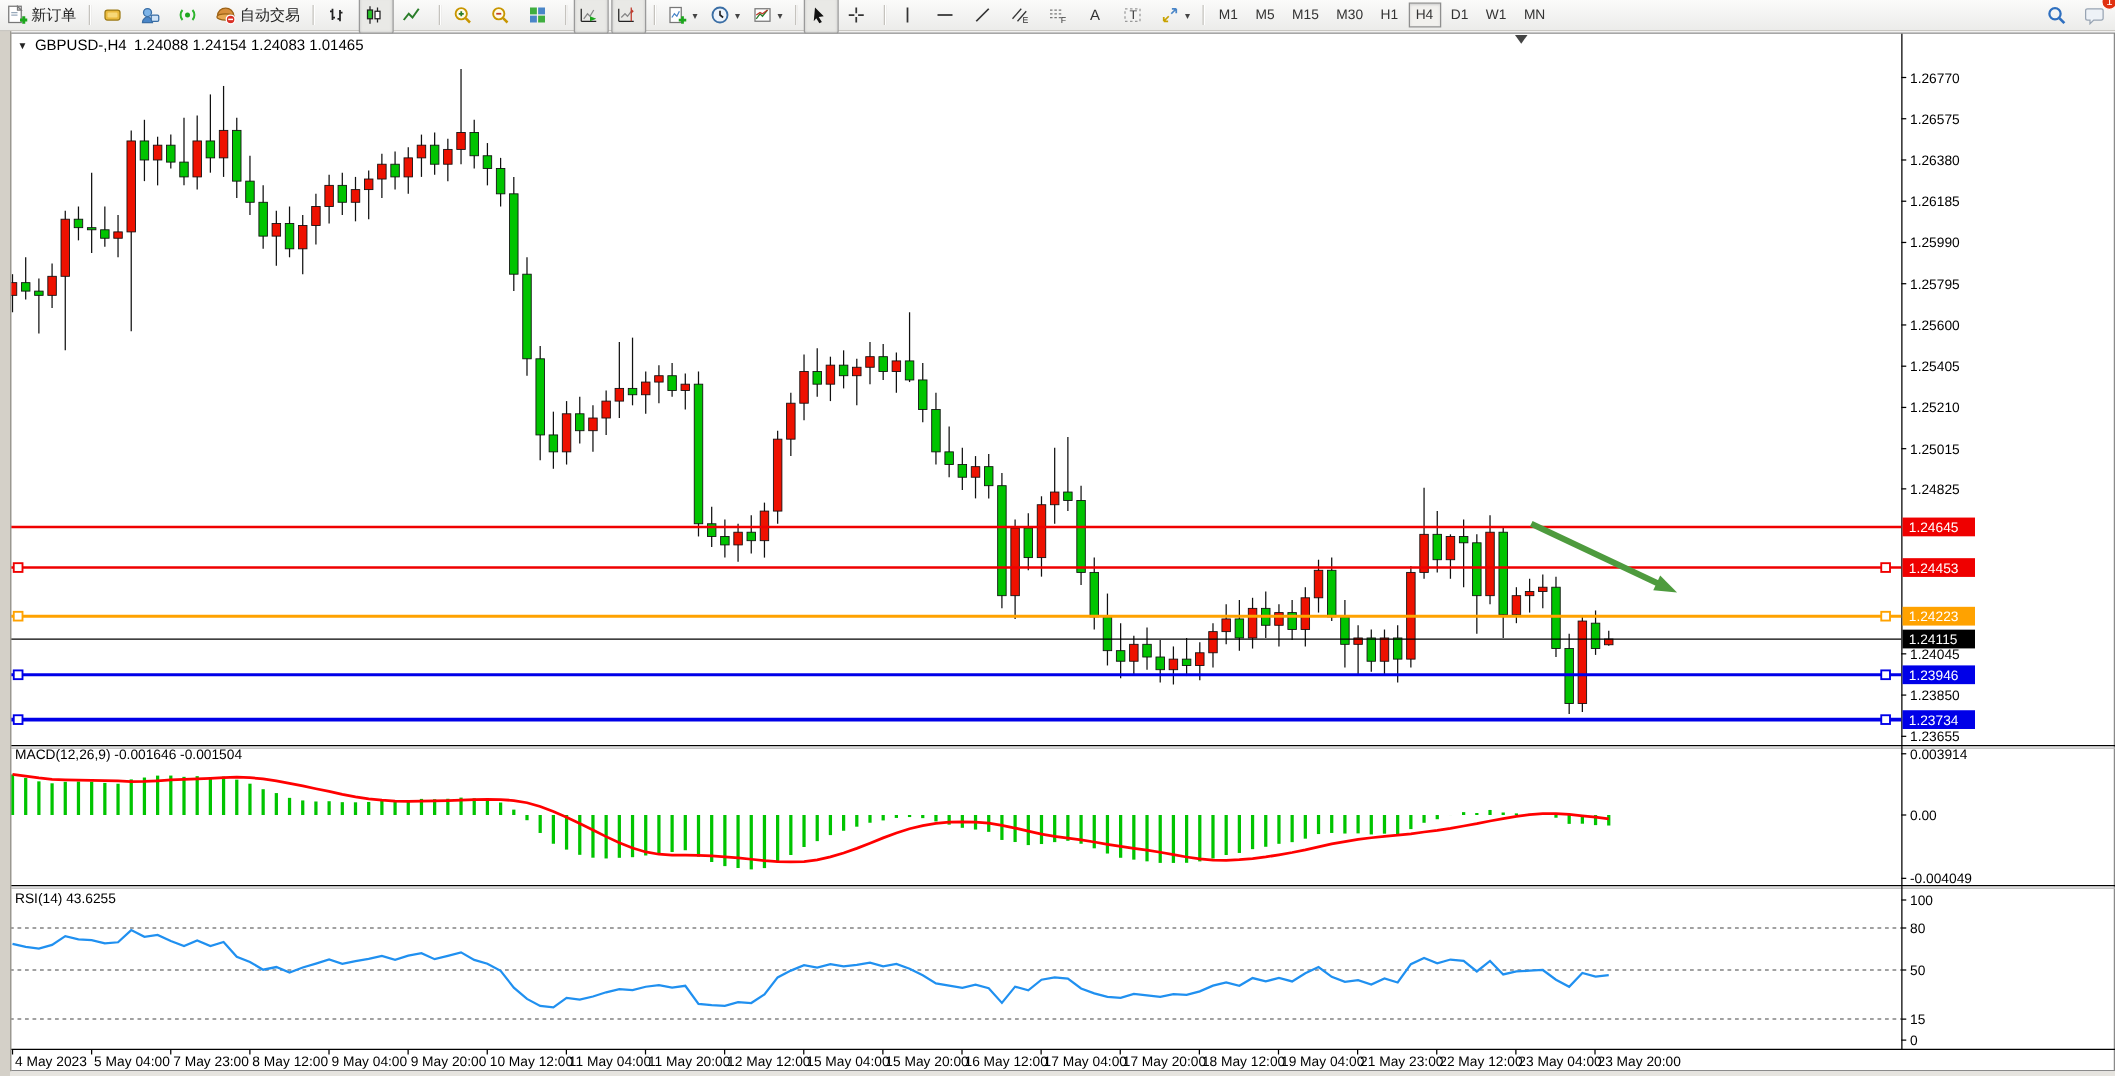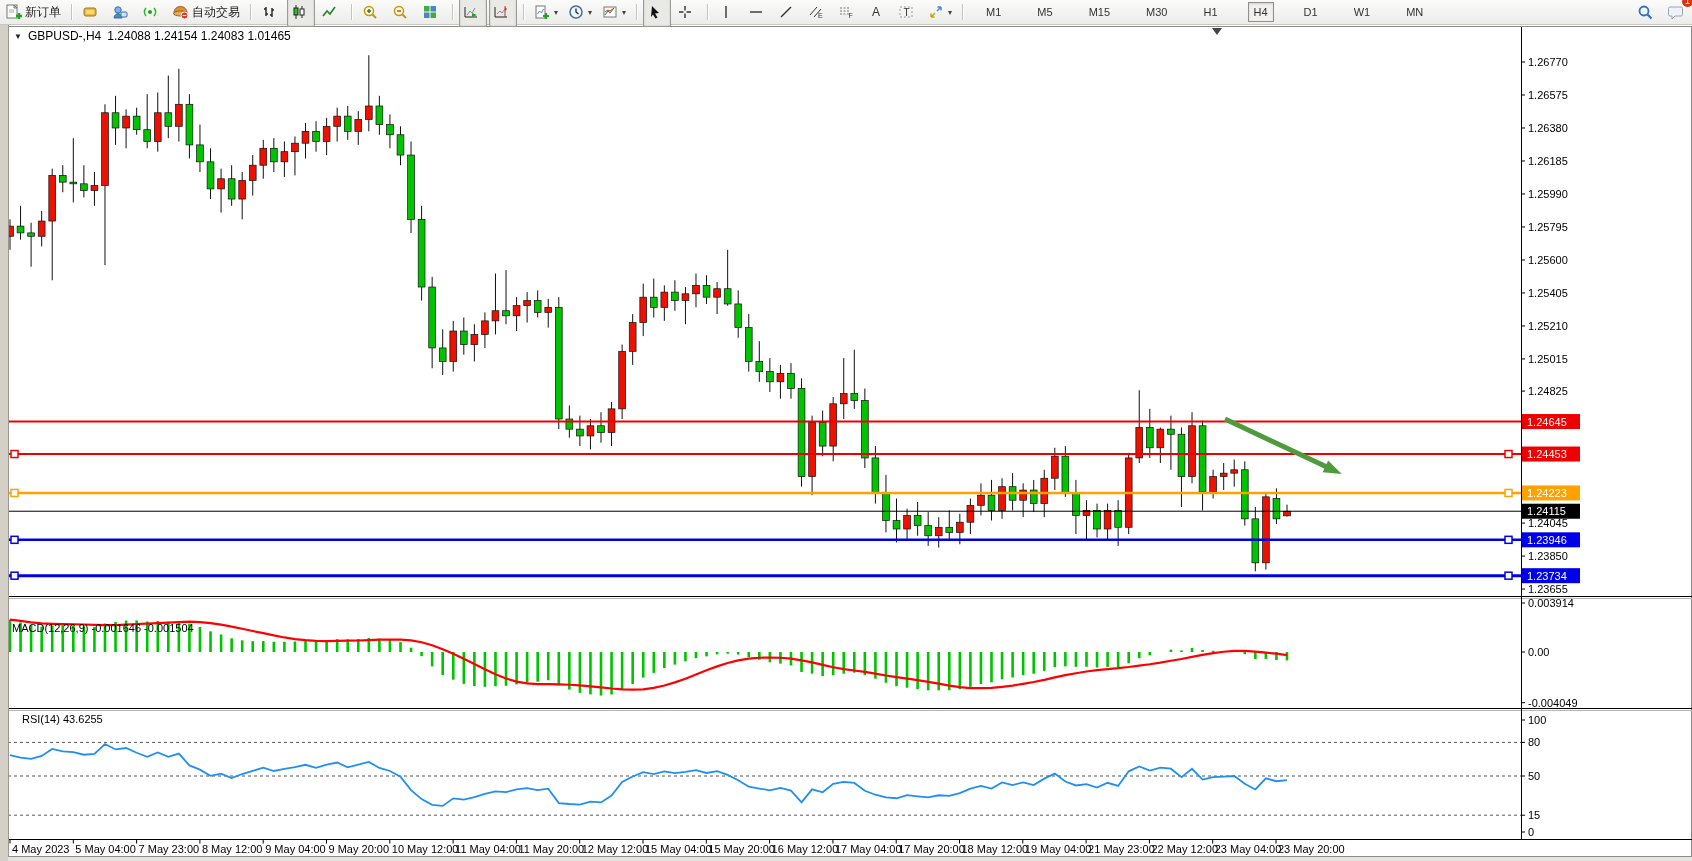--- a/index.html
+++ b/index.html
@@ -9,21 +9,21 @@
     background:linear-gradient(#fbfbfa,#ececea);border-bottom:1px solid #c9c7c2;
     display:flex;align-items:center;z-index:5;font-size:11px;color:#222;}
   .tb-btn{height:20px;min-width:20px;display:flex;align-items:center;gap:3px;
     padding:4px 3px;margin:0 1px;border:1px solid transparent;border-radius:2px;cursor:default;}
   .tb-btn.active{border:1px solid #9a9a9a;background:#e9e9e6;box-shadow:inset 0 0 2px #bbb;}
   .tb-btn svg{display:block}
   .tb-sep{width:7px;height:20px;margin:0 2px;display:flex;align-items:center;justify-content:center;}
   .tb-sep i{display:block;width:1px;height:16px;background:#c5c3be;border-right:1px solid #fff;}
   .tb-label{white-space:nowrap;font-size:12px;}
   .tb-caret{font-size:8px;color:#444;margin-left:1px;}
-  .tf-btn{height:18px;padding:0 5px;margin:0 12px;font-size:11px;color:#333;
+  .tf-btn{height:18px;padding:0 5px;margin:0 1px;font-size:11px;color:#333;
     border:1px solid transparent;display:flex;align-items:center;}
   .tf-btn.active{border:1px solid #8f8f8f;background:#f2f1ee;box-shadow:inset 0 1px 2px #cfcfcf;}
   .tb-spacer{flex:1}
   .badge{position:relative;}
   .badge .cnt{position:absolute;right:-4px;top:-3px;background:#e03010;color:#fff;
     border-radius:7px;font-size:9px;line-height:11px;min-width:11px;text-align:center;
     border:1px solid #fff;}
   
   .left-strip{position:absolute;left:0;top:24px;width:8px;height:837px;
     background:#d4d0c8;border-right:1px solid #9a9890;z-index:4;}
@@ -318,24 +318,24 @@
 
 <div class="left-strip"></div>
 <div class="bottom-strip"></div>
 
 <div class="title-bar">
   <span class="tri">▼</span>
   <span>GBPUSD-,H4</span>
   <span>1.24088 1.24154 1.24083 1.01465</span>
 </div>
 
-<div class="pane-label" style="left:12px;top:598px;margin-top:24px;">
+<div class="pane-label" style="left:12px;top:598px;">
   <span>MACD(12,26,9)</span>&nbsp;<span>-0.001646 -0.001504</span>
 </div>
-<div class="pane-label" style="left:22px;top:713px;text-align:center;">
+<div class="pane-label" style="left:12px;top:713px;text-align:center;">
   <span>RSI(14)</span>&nbsp;<span>43.6255</span>
 </div>
 
 <svg class="plot" id="plot" width="1692" height="861">
     <rect x="8.5" y="26.5" width="1683" height="830" fill="#fff" stroke="#8a8a8a"></rect>
     <g>
       <line x1="8" y1="596.5" x2="1692" y2="596.5" stroke="#000"></line>
       <line x1="8" y1="598.5" x2="1692" y2="598.5" stroke="#b5b5b5"></line>
       <line x1="8" y1="708.5" x2="1692" y2="708.5" stroke="#000"></line>
       <line x1="8" y1="710.5" x2="1692" y2="710.5" stroke="#b5b5b5"></line>

